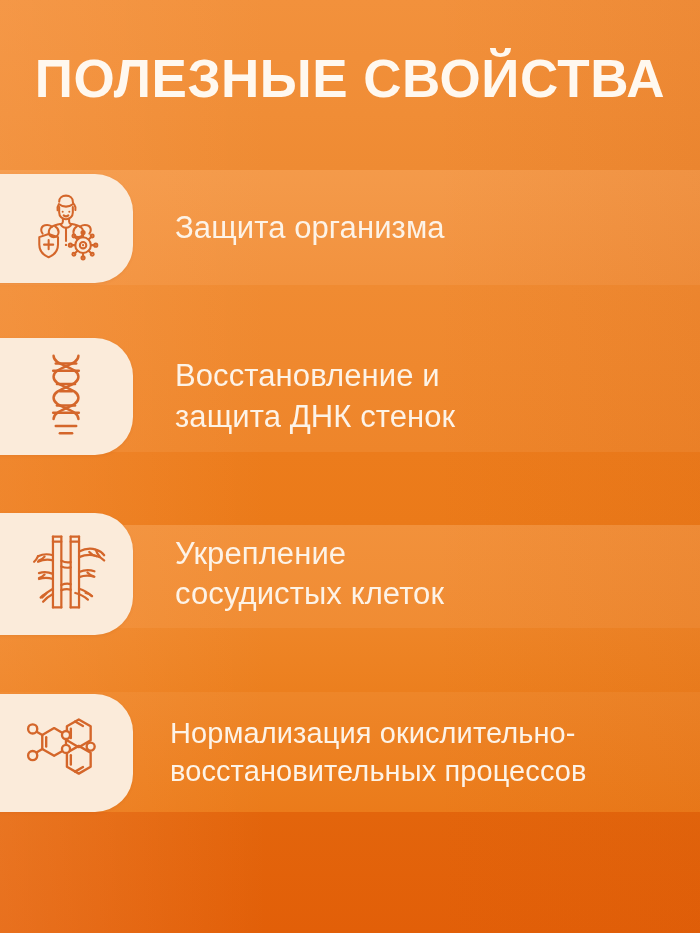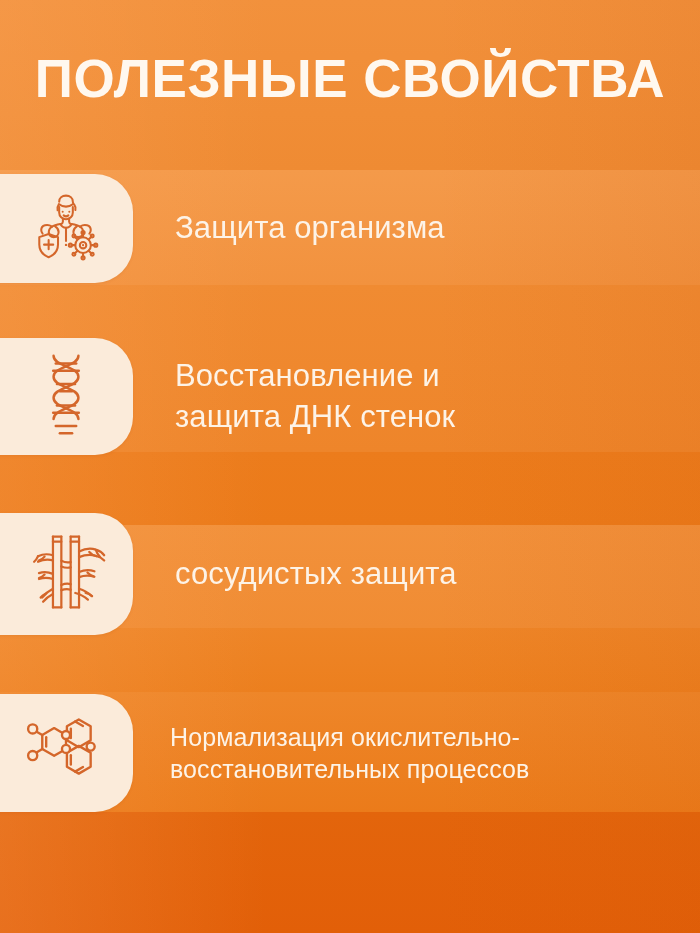--- a/index.html
+++ b/index.html
@@ -113,21 +113,21 @@
     right: 4px;
     color: #FDF3E7;
     font-size: 31px;
     line-height: 1.30;
     font-weight: normal;
     letter-spacing: 0.1px;
     margin-left: 20px;
   }
   .row-4 .row-label {
     left: 150px;
-    font-size: 25px;
+    font-size: 29px;
     line-height: 1.30;
   }
 </style>
 </head>
 <body>
 
 <div class="poster">
 
   <div class="bg-bands">
     <div class="band b0"></div>
@@ -267,21 +267,22 @@
             <path d="M31 51.5c-5-1.6-10-1.6-15 0"></path>
             <path d="M22 46.8c-1.6 1.8-3.6 3-6 3.6"></path>
 
             <path d="M31 62c-4.4 2.2-8.4 5.4-11.6 9.4"></path>
             <path d="M31 67.5c-4 2-7.6 4.8-10.6 8.4"></path>
             <path d="M23 67.4c-2 .8-3.8 2.2-5.2 4"></path>
           </svg>
         </span>
       </div>
       <div class="row-label">
-        <div>сосудистых защита</div>
+        <div>Укрепление</div>
+        <div>сосудистых клеток</div>
       </div>
     </div>
 
     <div class="row row-4">
       <div class="icon-plate">
         <span class="glyph">
           <svg width="84" height="84" viewBox="0 0 92 92" fill="none" stroke="#D4662A" stroke-width="2.6" stroke-linecap="round" stroke-linejoin="round">
 
             <path d="M20 28.5l13-7.6 13 7.6v15.2l-13 7.6-13-7.6z"></path>
 

